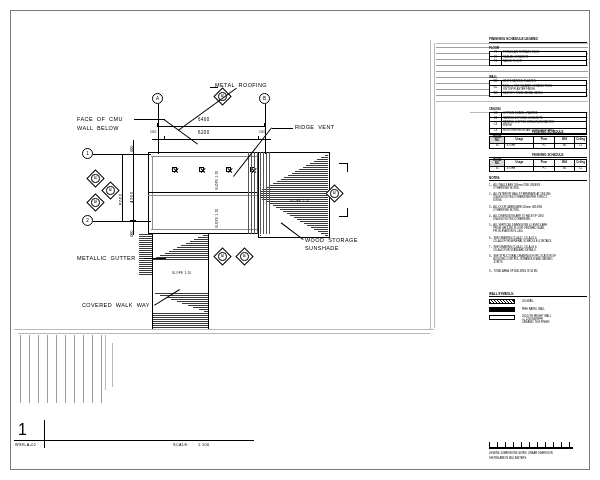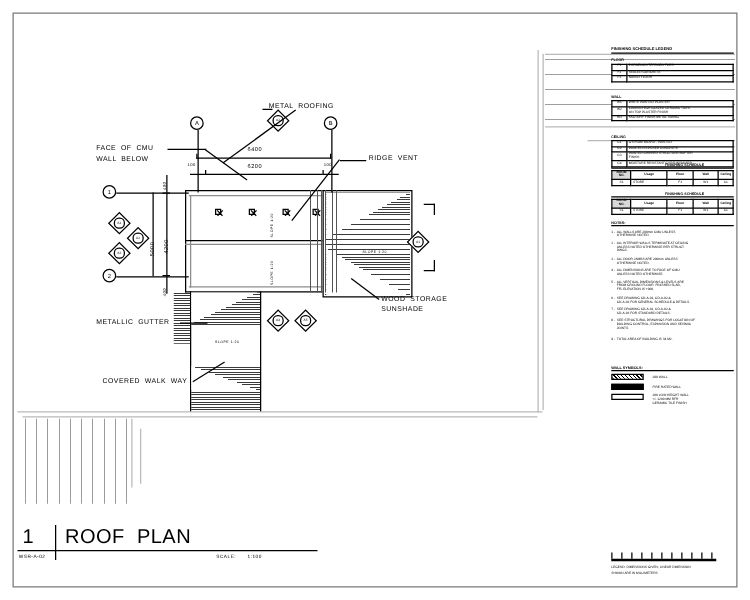--- a/index.html
+++ b/index.html
@@ -359,21 +359,20 @@
   <div class="noteline" style="left:522px;top:300px;">200 WALL</div>
   <div class="box" style="left:489px;top:307px;width:26px;height:5px;background:#000;"></div>
   <div class="noteline" style="left:522px;top:308px;">FIRE RATED WALL</div>
   <div class="box" style="left:489px;top:315px;width:26px;height:5px;background:#fff;"></div>
   <div class="noteline" style="left:522px;top:315px;">200 LOW HEIGHT WALL
 +/- 1200 MM RFR
 CERAMIC TILE FINISH</div>
 
   <div class="txt t16" style="left:18px;top:422px;font-weight:normal;">1</div>
   <div class="ln v" style="left:44px;top:420px;height:28px;width:1.2px;"></div>
-  <div class="txt t16" style="left:52px;top:422px;">ROOF  PLAN</div>
   <div class="ln h" style="left:14px;top:440px;width:240px;height:1.4px;"></div>
   <div class="txt t38" style="left:15px;top:444px;">WSR-A-02</div>
   <div class="txt t38" style="left:173px;top:444px;">SCALE:</div>
   <div class="txt t38" style="left:198px;top:444px;">1:100</div>
 
   <div class="ln h" style="left:489px;top:447px;width:84px;height:1.6px;"></div>
   <div class="tick" style="left:489px;top:442px;height:5px;"></div>
   <div class="tick" style="left:497px;top:442px;height:5px;"></div>
   <div class="tick" style="left:505px;top:442px;height:5px;"></div>
   <div class="tick" style="left:513px;top:442px;height:5px;"></div>

